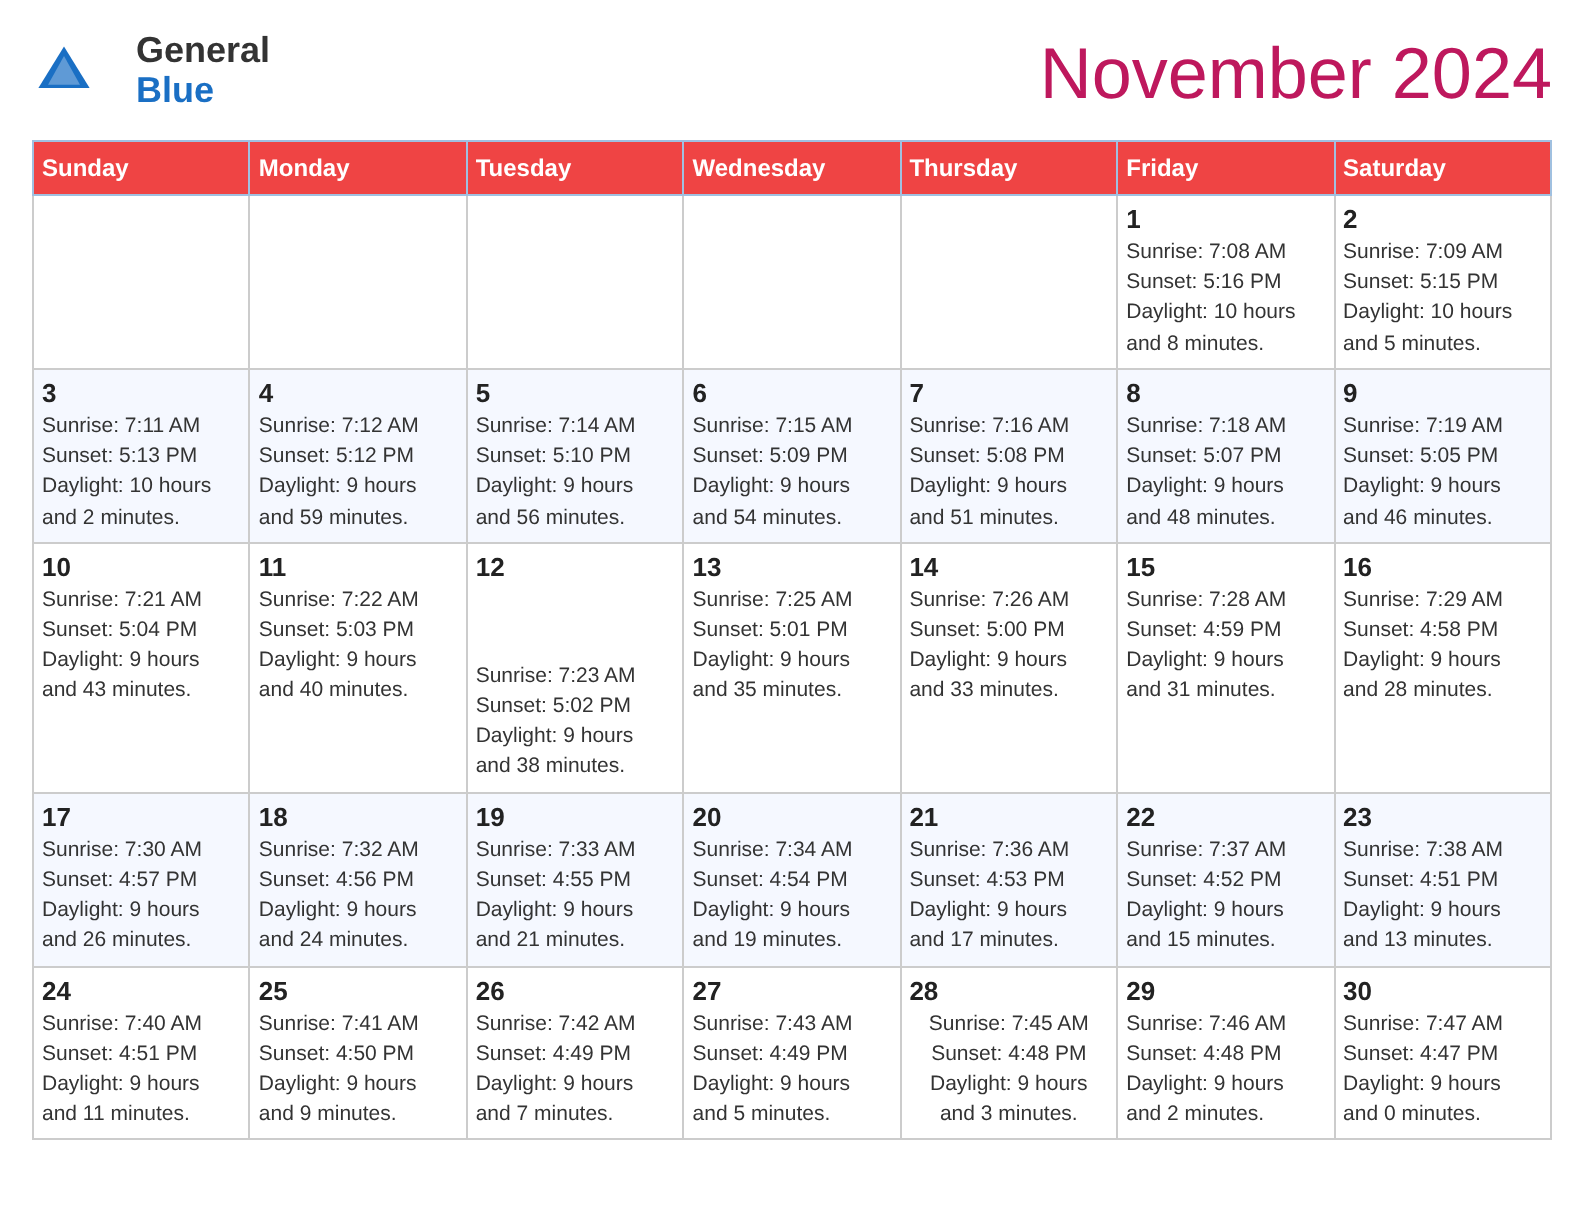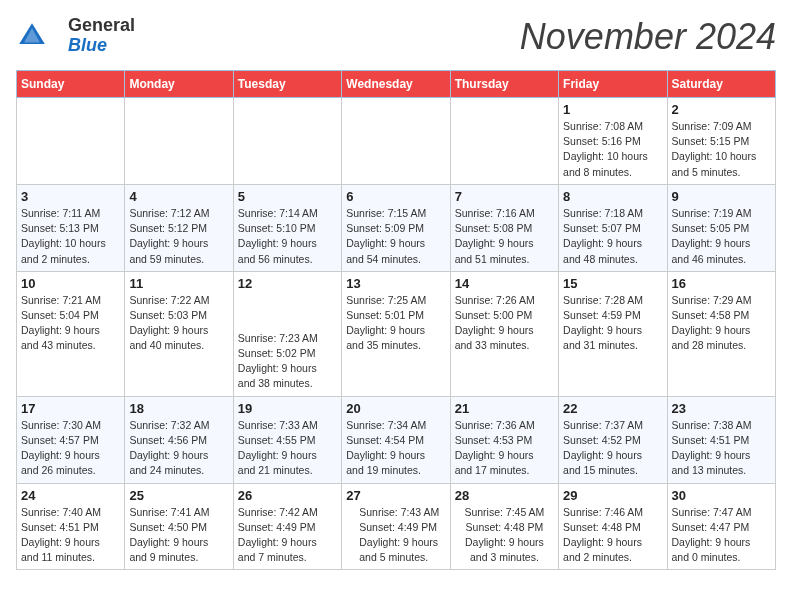--- a/index.html
+++ b/index.html
@@ -20,31 +20,30 @@
       display: flex;
       align-items: center;
       gap: 20px;
     }
     .logo-text {
       font-size: 18px;
       font-weight: bold;
       line-height: 1.1;
     }
     .logo-general { color: #333; }
-    .logo-blue { color: #1a6fc4; font-style: italic; }
+    .logo-blue { color: #1a6fc4; }
     .logo-icon {
       width: 32px;
       height: 32px;
     }
     .title-block { text-align: right; }
     .month-title {
       font-size: 36px;
       font-weight: normal;
-      color: #404040;
-      font-style: italic;
+      color: #be185d;
     }
     .subtitle {
       font-size: 16px;
       color: #555;
     }
     .calendar {
       width: 100%;
       border-collapse: collapse;
       font-size: 11px;
     }
@@ -306,21 +305,21 @@
         </td>
         <td>
           <span class="day-number">26</span>
           <div class="day-info" style="white-space: pre-line;">Sunrise: 7:42 AM
 Sunset: 4:49 PM
 Daylight: 9 hours
 and 7 minutes.</div>
         </td>
         <td>
           <span class="day-number">27</span>
-          <div class="day-info" style="white-space: pre-line; margin-left: 13px;">Sunrise: 7:43 AM
+          <div class="day-info" style="white-space: pre-line;">Sunrise: 7:43 AM
 Sunset: 4:49 PM
 Daylight: 9 hours
 and 5 minutes.</div>
         </td>
         <td>
           <span class="day-number">28</span>
           <div class="day-info" style="white-space: pre-line; text-align: center;">Sunrise: 7:45 AM
 Sunset: 4:48 PM
 Daylight: 9 hours
 and 3 minutes.</div>

